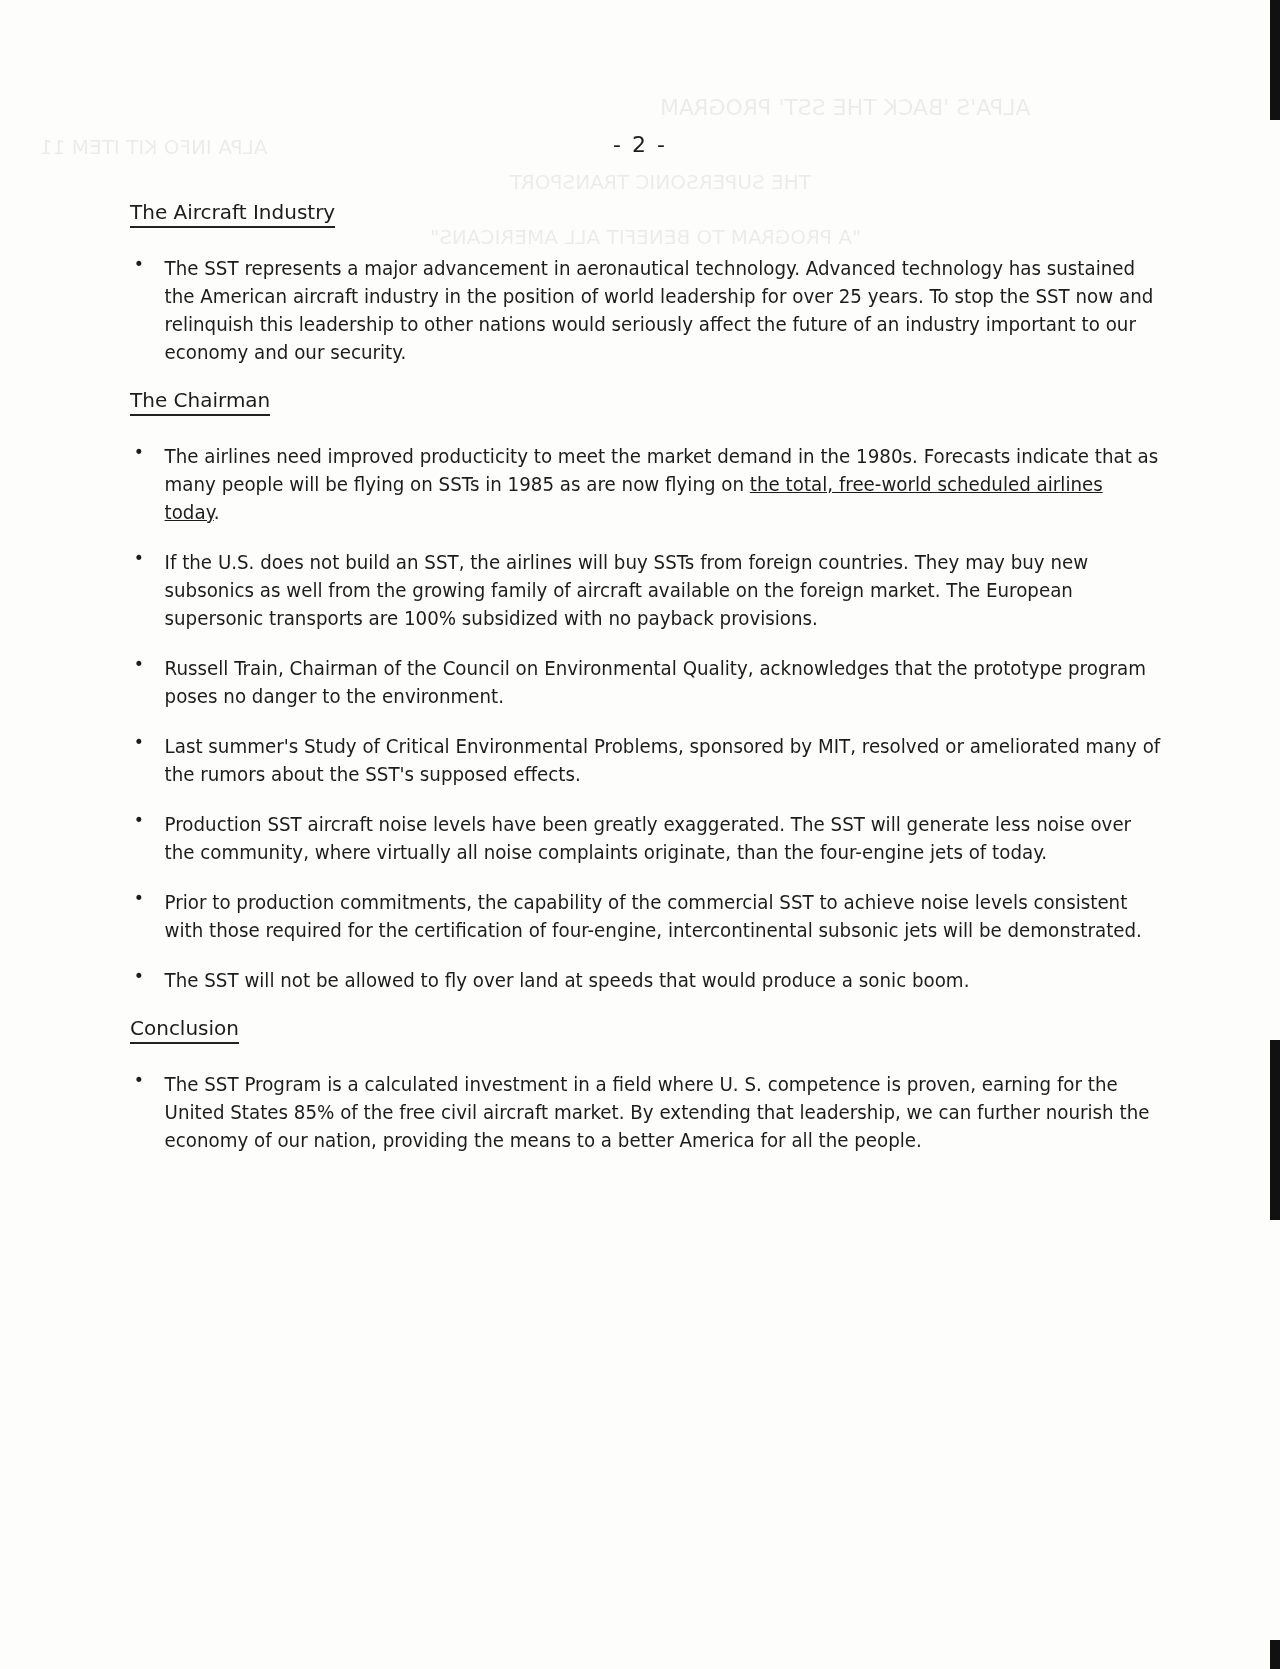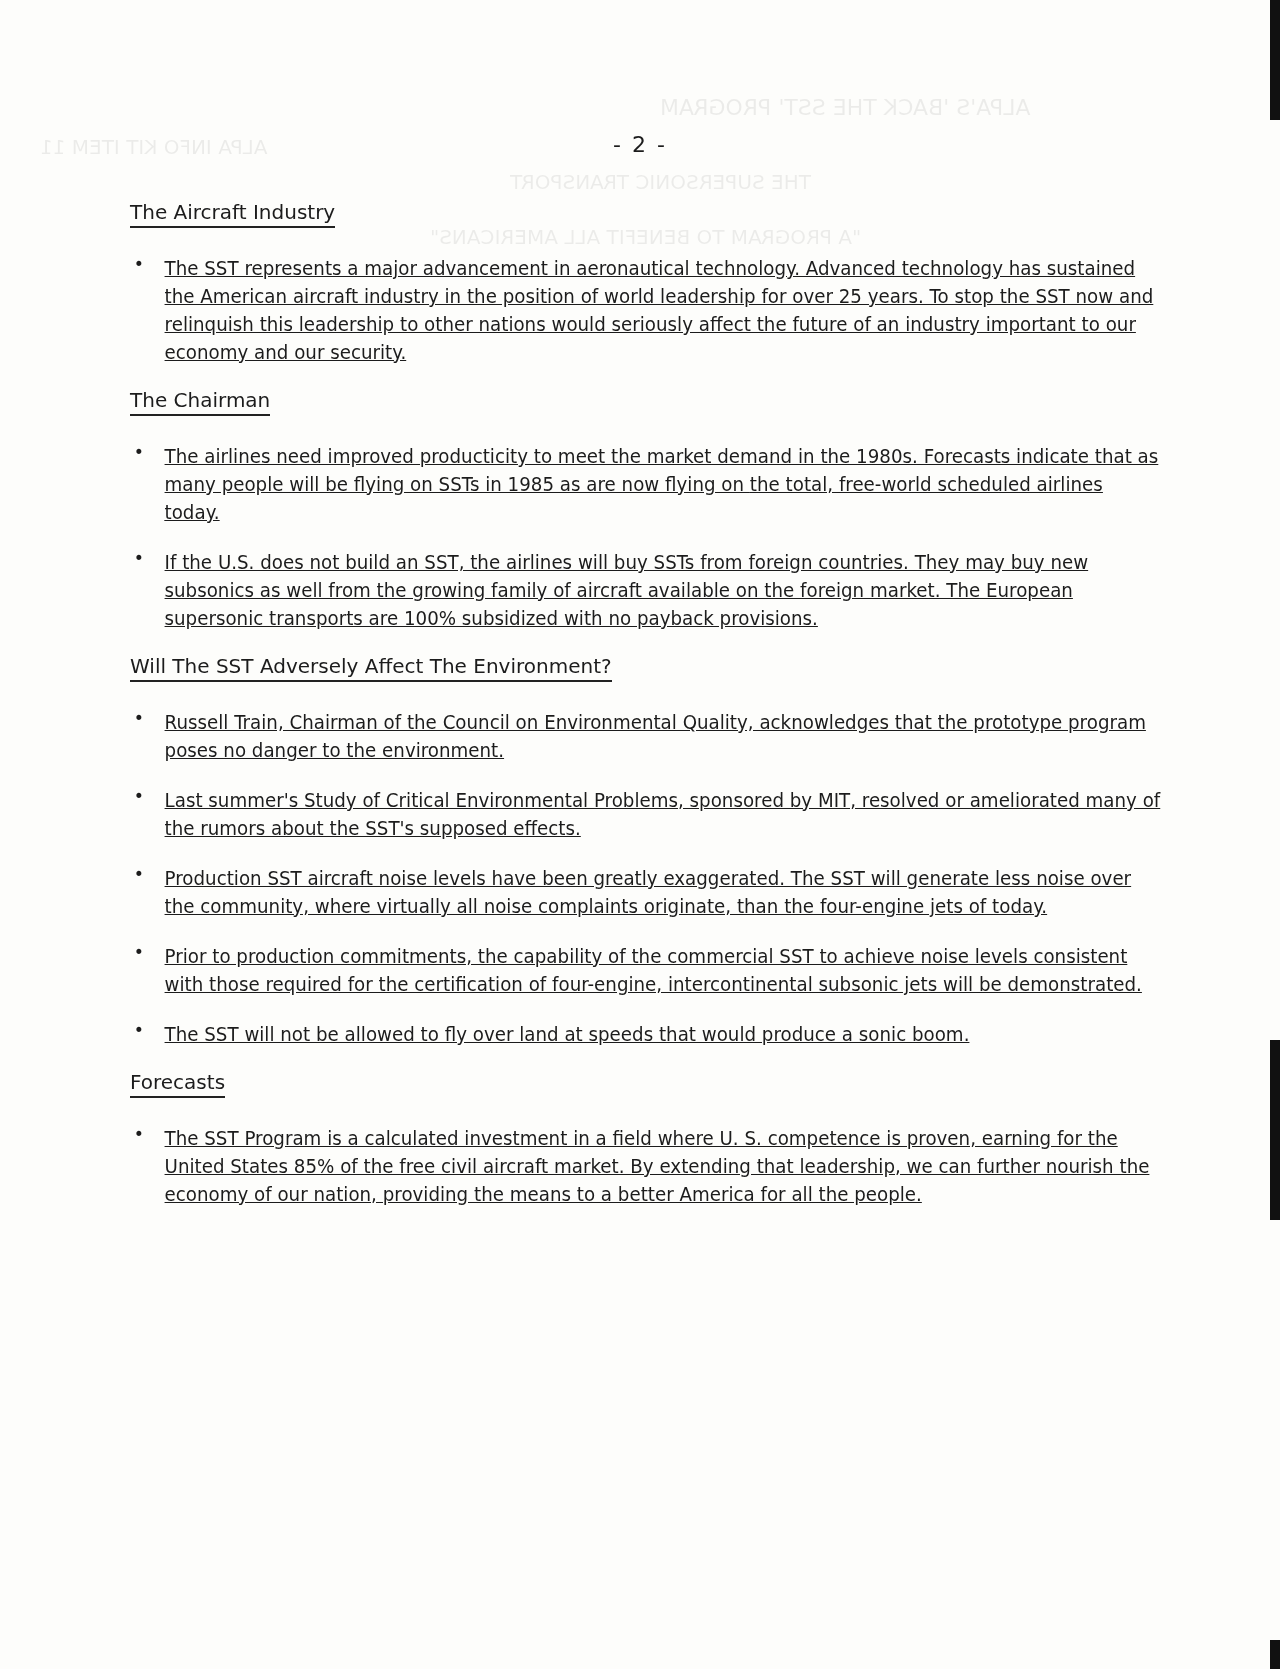--- a/index.html
+++ b/index.html
@@ -3,21 +3,21 @@
   <meta charset="utf-8">
   <style>
     html, body { margin: 0; padding: 0; }
     body {
       width: 1280px; height: 1669px; background: #fdfdfb; position: relative; overflow: hidden;
       font-family: "DejaVu Sans", "Liberation Sans", sans-serif; color: #1c1c1c;
     }
     .ghost { position: absolute; color: rgba(0,0,0,0.07); font-size: 20px; white-space: nowrap; transform: scaleX(-1); }
     .page-num { position: absolute; top: 132px; left: 0; width: 1280px; text-align: center; font-size: 22px; letter-spacing: 2px; }
     .content { position: absolute; left: 130px; top: 200px; width: 1010px; }
-    .section { margin-bottom: 22px; text-decoration: underline; }
+    .section { margin-bottom: 22px; }
     .heading { display: inline-block; font-size: 20px; border-bottom: 2px solid #222; padding-bottom: 2px; margin-bottom: 26px; }
     .item { position: relative; padding-left: 36px; font-size: 19px; line-height: 28px; margin-bottom: 22px; transform: scaleX(0.96); transform-origin: left; width: 1040px; }
     .bullet { position: absolute; left: 4px; top: -4px; font-size: 18px; }
     .ul { text-decoration: underline; }
     .edge { position: absolute; right: 0; width: 10px; background: #111; }
   </style>
 </head>
 <body>
 
 <div class="ghost" style="top:95px; left:660px; font-size:22px;">ALPA'S 'BACK THE SST' PROGRAM</div>
@@ -33,29 +33,28 @@
     <div class="item"><span class="bullet">•</span><span>The SST represents a major advancement in aeronautical technology. Advanced technology has sustained the American aircraft industry in the position of world leadership for over 25 years. To stop the SST now and relinquish this leadership to other nations would seriously affect the future of an industry important to our economy and our security.</span></div>
   </div>
 
   <div class="section">
     <div class="heading">The Chairman</div>
     <div class="item"><span class="bullet">•</span><span>The airlines need improved producticity to meet the market demand in the 1980s. Forecasts indicate that as many people will be flying on SSTs in 1985 as are now flying on </span><span class="ul">the total, free-world scheduled airlines today</span><span>.</span></div>
     <div class="item"><span class="bullet">•</span><span>If the U.S. does not build an SST, the airlines will buy SSTs from foreign countries. They may buy new subsonics as well from the growing family of aircraft available on the foreign market. The European supersonic transports are 100% subsidized with no payback provisions.</span></div>
   </div>
 
   <div class="section">
-    <div class="heading">Will The SST Adversely Affect The Environment?</div>
     <div class="item"><span class="bullet">•</span><span>Russell Train, Chairman of the Council on Environmental Quality, acknowledges that the prototype program poses no danger to the environment.</span></div>
     <div class="item"><span class="bullet">•</span><span>Last summer's Study of Critical Environmental Problems, sponsored by MIT, resolved or ameliorated many of the rumors about the SST's supposed effects.</span></div>
     <div class="item"><span class="bullet">•</span><span>Production SST aircraft noise levels have been greatly exaggerated. The SST will generate less noise over the community, where virtually all noise complaints originate, than the four-engine jets of today.</span></div>
     <div class="item"><span class="bullet">•</span><span>Prior to production commitments, the capability of the commercial SST to achieve noise levels consistent with those required for the certification of four-engine, intercontinental subsonic jets will be demonstrated.</span></div>
     <div class="item"><span class="bullet">•</span><span>The SST will not be allowed to fly over land at speeds that would produce a sonic boom.</span></div>
   </div>
 
   <div class="section">
-    <div class="heading">Forecasts</div>
+    <div class="heading">Conclusion</div>
     <div class="item"><span class="bullet">•</span><span>The SST Program is a calculated investment in a field where U. S. competence is proven, earning for the United States 85% of the free civil aircraft market. By extending that leadership, we can further nourish the economy of our nation, providing the means to a better America for all the people.</span></div>
   </div>
 </div>
 
 <div class="edge" style="top:0; height:120px;"></div>
 <div class="edge" style="top:1040px; height:180px;"></div>
 <div class="edge" style="top:1640px; height:29px;"></div>
 
 </body></html>

